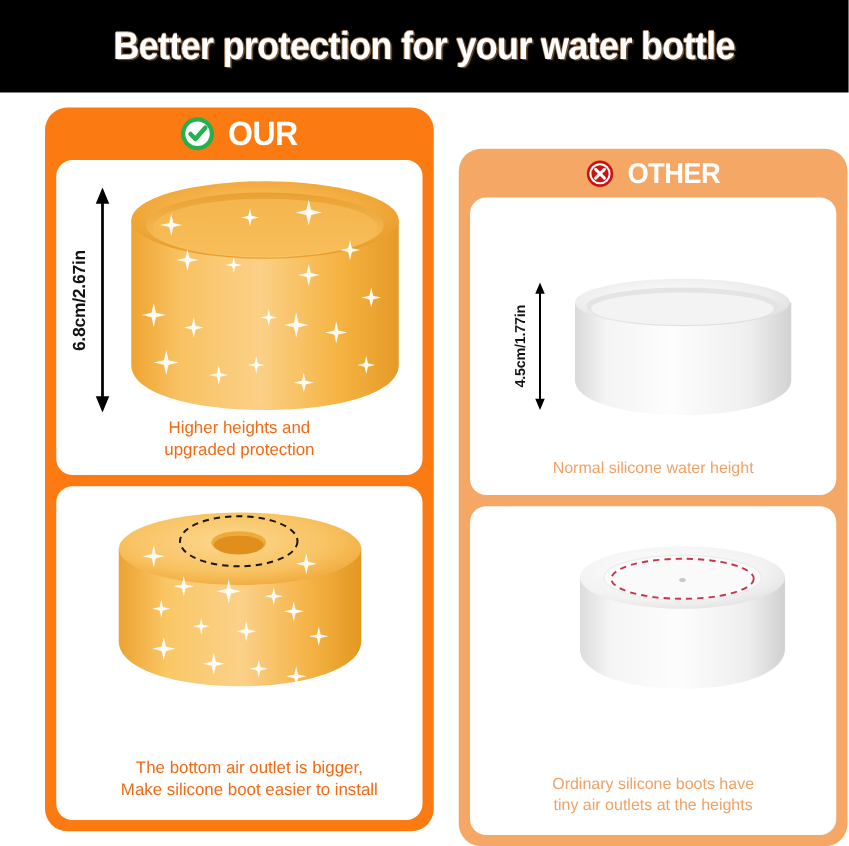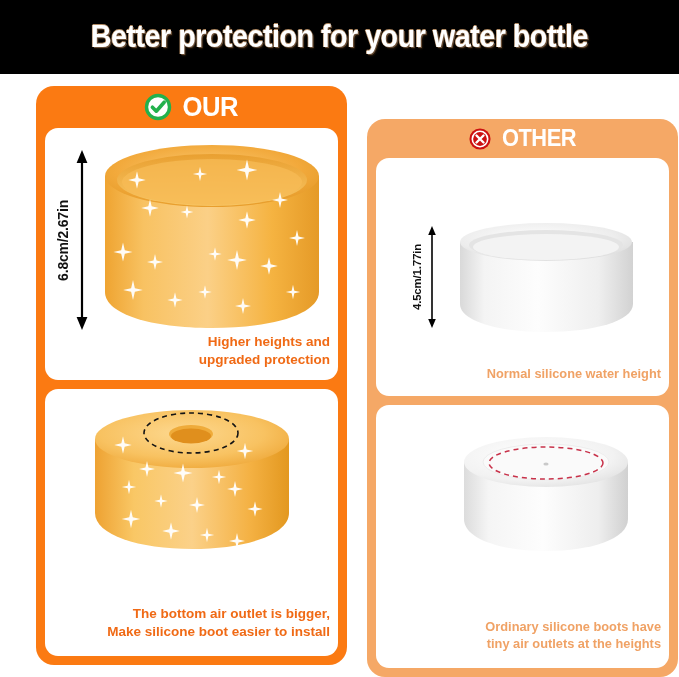--- a/index.html
+++ b/index.html
@@ -112,22 +112,22 @@
   .card.bot-left  { flex: 1 1 auto; }
   .card.top-right { flex: 0 0 238px; }
   .card.bot-right { flex: 1 1 auto; }
 
   .card-figure {
     flex: 1 1 auto;
     position: relative;
   }
 
   .card-caption {
-    text-align: right;
-    font-weight: bold;
+    text-align: center;
+    font-weight: normal;
     line-height: 1.28;
     padding: 0 8px 10px;
     white-space: pre-line;
   }
   .ours .card-caption  { color: #F06A15; font-size: 13.5px; }
   .other .card-caption { color: #F0A265; font-size: 12.8px; }
   .card.top-left .card-caption  { padding-bottom: 12px; }
   .card.top-right .card-caption { padding-bottom: 14px; }
   .card.bot-left .card-caption  { padding-bottom: 16px; margin-left: 16px; }
   .card.bot-right .card-caption { padding-bottom: 16px; }

